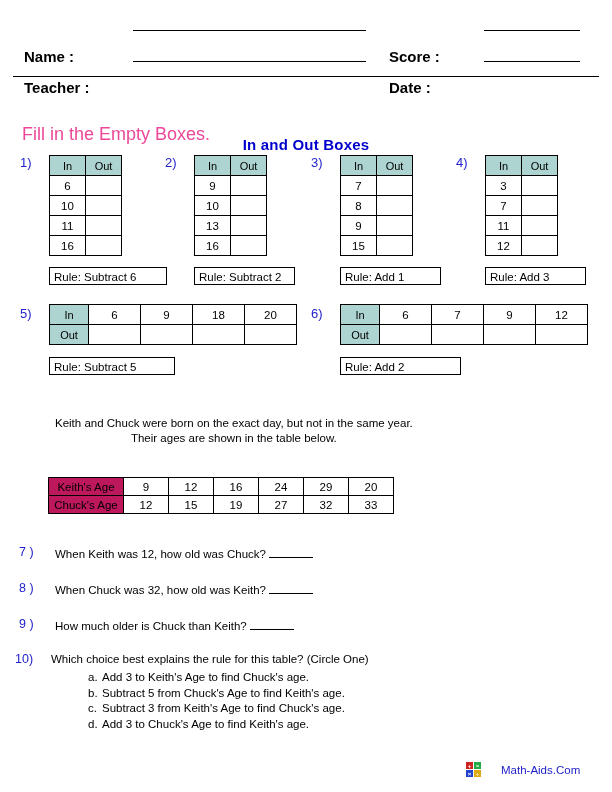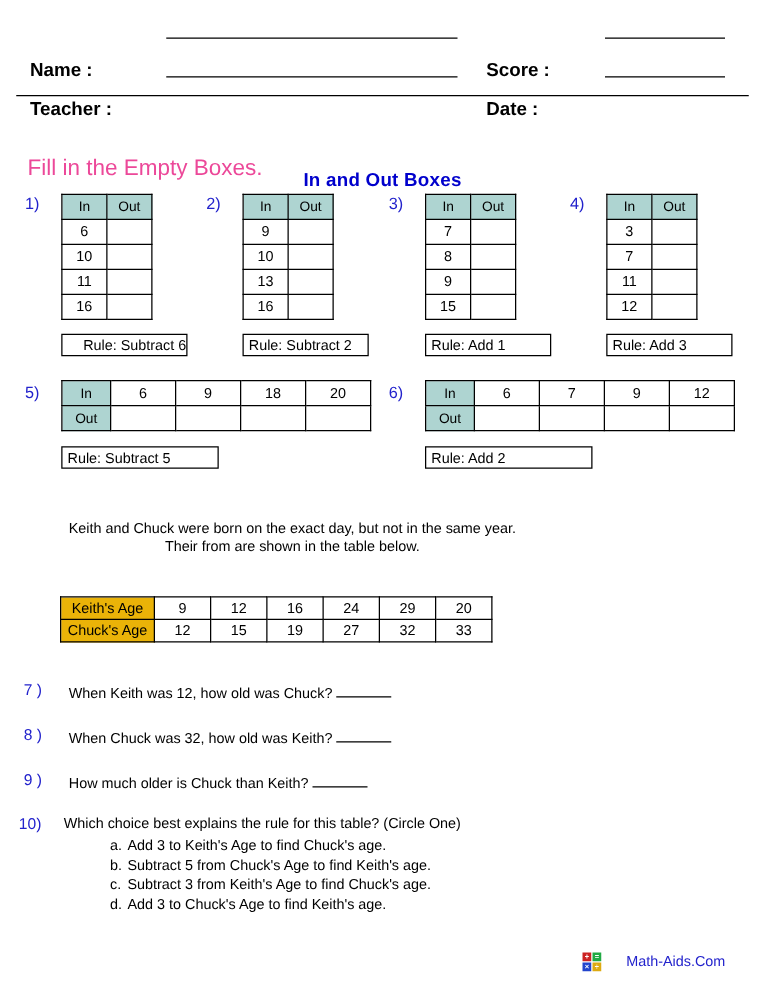--- a/index.html
+++ b/index.html
@@ -155,21 +155,21 @@
     border: 1px solid #000;
     height: 17px;
     text-align: center;
     vertical-align: middle;
     font-size: 11.5px;
     font-weight: normal;
     padding: 0;
     background: #ffffff;
   }
   .agetable th {
-    background: #eab308;
+    background: #be185d;
     width: 74px;
     font-size: 11.5px;
   }
   .agetable td { width: 44px; }
 
   
   .q {
     position: absolute;
     font-size: 11.5px;
     white-space: nowrap;
@@ -280,21 +280,21 @@
   <tr>
     <td>11</td>
     <td></td>
   </tr>
   <tr>
     <td>16</td>
     <td></td>
   </tr>
 </tbody>
   </table>
-<div class="rulebox" style="left:49px; top:267px; width:101px;text-align:right;">Rule: Subtract 6</div>
+<div class="rulebox" style="left:49px; top:267px; width:118px;">Rule: Subtract 6</div>
 
 <div class="pnum" style="left:165px; top:155px;">2)</div>
 <table class="vtable" style="left:194px; top:155px;">
   <tbody>
       <tr>
     <th>In</th>
     <th>Out</th>
   </tr>
   <tr>
     <td>9</td>
@@ -403,25 +403,25 @@
   </tr>
   <tr>
     <th>Out</th>
     <td></td>
     <td></td>
     <td></td>
     <td></td>
   </tr>
 </tbody>
   </table>
-<div class="rulebox" style="left:340px; top:357px; width:134px;">Rule: Add 2</div>
+<div class="rulebox" style="left:340px; top:357px; width:121px;">Rule: Add 2</div>
 
 <div class="wp-text">
   <div>Keith and Chuck were born on the exact day, but not in the same year.</div>
-  <div>Their from are shown in the table below.</div>
+  <div>Their ages are shown in the table below.</div>
 </div>
 
 <table class="agetable">
   <tbody>
       <tr>
     <th>Keith's Age</th>
     <td>9</td>
     <td>12</td>
     <td>16</td>
     <td>24</td>

